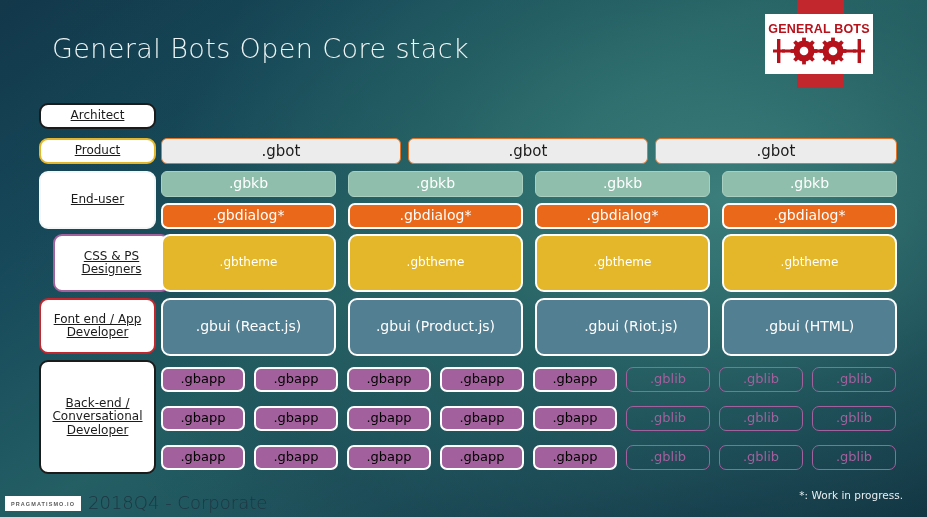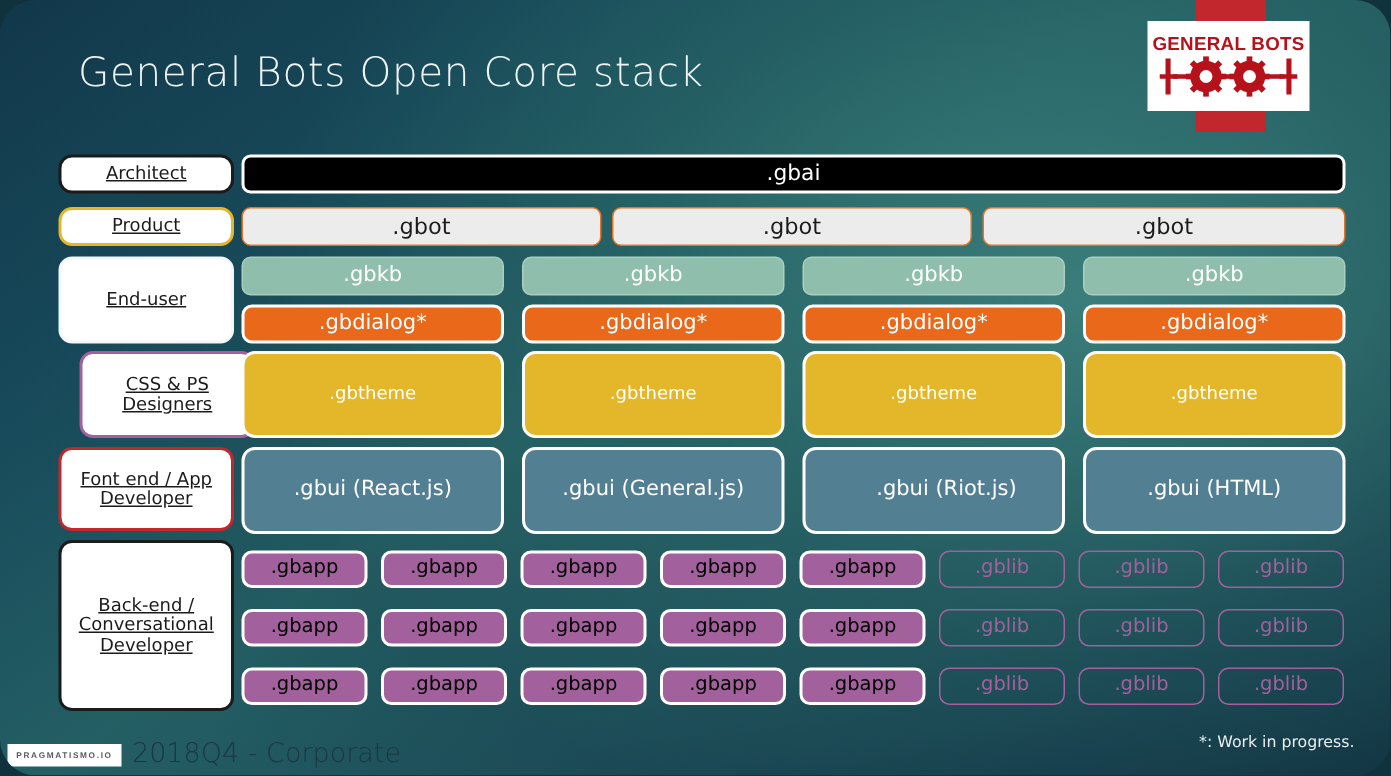--- a/index.html
+++ b/index.html
@@ -9,21 +9,20 @@
   }
   .slide {
     position: relative;
     width: 927px;
     height: 517px;
     overflow: hidden;
     font-family: "Liberation Sans", sans-serif;
     background:
       radial-gradient(ellipse 900px 620px at 78% 38%, rgba(60,128,124,0.95) 0%, rgba(42,105,104,0.55) 34%, rgba(24,66,74,0.18) 62%, rgba(14,44,56,0) 80%),
       linear-gradient(145deg, #12384a 0%, #16485a 22%, #245f64 46%, #1d4e5a 66%, #123447 86%, #0e2b3c 100%);
-    border-radius: 24px;
   }
 
   
   .logo-bar {
     position: absolute;
     left: 797px; top: 0;
     width: 47px; height: 88px;
     background: #c1272d;
   }
   .logo-box {
@@ -232,21 +231,20 @@
   <div class="box role" style="left:53px; top:234px; width:117px; height:58px; border-color:#a2619c;">CSS &amp; PS
 Designers</div>
 
   <div class="box role" style="left:39px; top:298px; width:117px; height:56px; border-color:#c1272d;">Font end / App
 Developer</div>
 
   <div class="box role" style="left:39px; top:360px; width:117px; height:114px; border-color:#1b1b1b;">Back-end  /
 Conversational
 Developer</div>
 
-  <div class="box gbai" style="left:161px; top:103px; width:736px; height:26px;">.gbai</div>
 
   <div class="box gbot" style="left:161px; top:138px; width:240px; height:26px;">.gbot</div>
   <div class="box gbot" style="left:408px; top:138px; width:240px; height:26px;">.gbot</div>
   <div class="box gbot" style="left:655px; top:138px; width:242px; height:26px;">.gbot</div>
 
   <div class="box gbkb" style="left:161px; top:171px; width:175px; height:26px;">.gbkb</div>
   <div class="box gbkb" style="left:348px; top:171px; width:175px; height:26px;">.gbkb</div>
   <div class="box gbkb" style="left:535px; top:171px; width:175px; height:26px;">.gbkb</div>
   <div class="box gbkb" style="left:722px; top:171px; width:175px; height:26px;">.gbkb</div>
 
@@ -254,21 +252,21 @@
   <div class="box gbdialog" style="left:348px; top:203px; width:175px; height:26px;">.gbdialog*</div>
   <div class="box gbdialog" style="left:535px; top:203px; width:175px; height:26px;">.gbdialog*</div>
   <div class="box gbdialog" style="left:722px; top:203px; width:175px; height:26px;">.gbdialog*</div>
 
   <div class="box gbtheme" style="left:161px; top:234px; width:175px; height:58px;">.gbtheme</div>
   <div class="box gbtheme" style="left:348px; top:234px; width:175px; height:58px;">.gbtheme</div>
   <div class="box gbtheme" style="left:535px; top:234px; width:175px; height:58px;">.gbtheme</div>
   <div class="box gbtheme" style="left:722px; top:234px; width:175px; height:58px;">.gbtheme</div>
 
   <div class="box gbui" style="left:161px; top:298px; width:175px; height:58px;">.gbui (React.js)</div>
-  <div class="box gbui" style="left:348px; top:298px; width:175px; height:58px;">.gbui (General.js)</div>
+  <div class="box gbui" style="left:348px; top:298px; width:175px; height:58px;">.gbui (Product.js)</div>
   <div class="box gbui" style="left:535px; top:298px; width:175px; height:58px;padding-left:17px;">.gbui (Riot.js)</div>
   <div class="box gbui" style="left:722px; top:298px; width:175px; height:58px;">.gbui (HTML)</div>
 
   <div class="box gbapp" style="left:161px; top:367px; width:84px; height:25px;">.gbapp</div>
   <div class="box gbapp" style="left:254px; top:367px; width:84px; height:25px;">.gbapp</div>
   <div class="box gbapp" style="left:347px; top:367px; width:84px; height:25px;">.gbapp</div>
   <div class="box gbapp" style="left:440px; top:367px; width:84px; height:25px;">.gbapp</div>
   <div class="box gbapp" style="left:533px; top:367px; width:84px; height:25px;">.gbapp</div>
   <div class="box gblib" style="left:626px; top:367px; width:84px; height:25px;">.gblib</div>
   <div class="box gblib" style="left:719px; top:367px; width:84px; height:25px;">.gblib</div>

